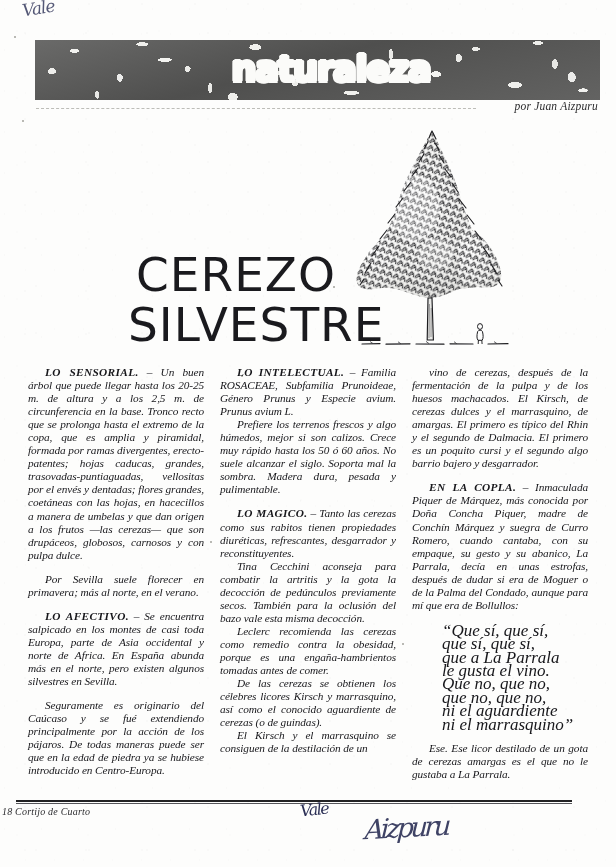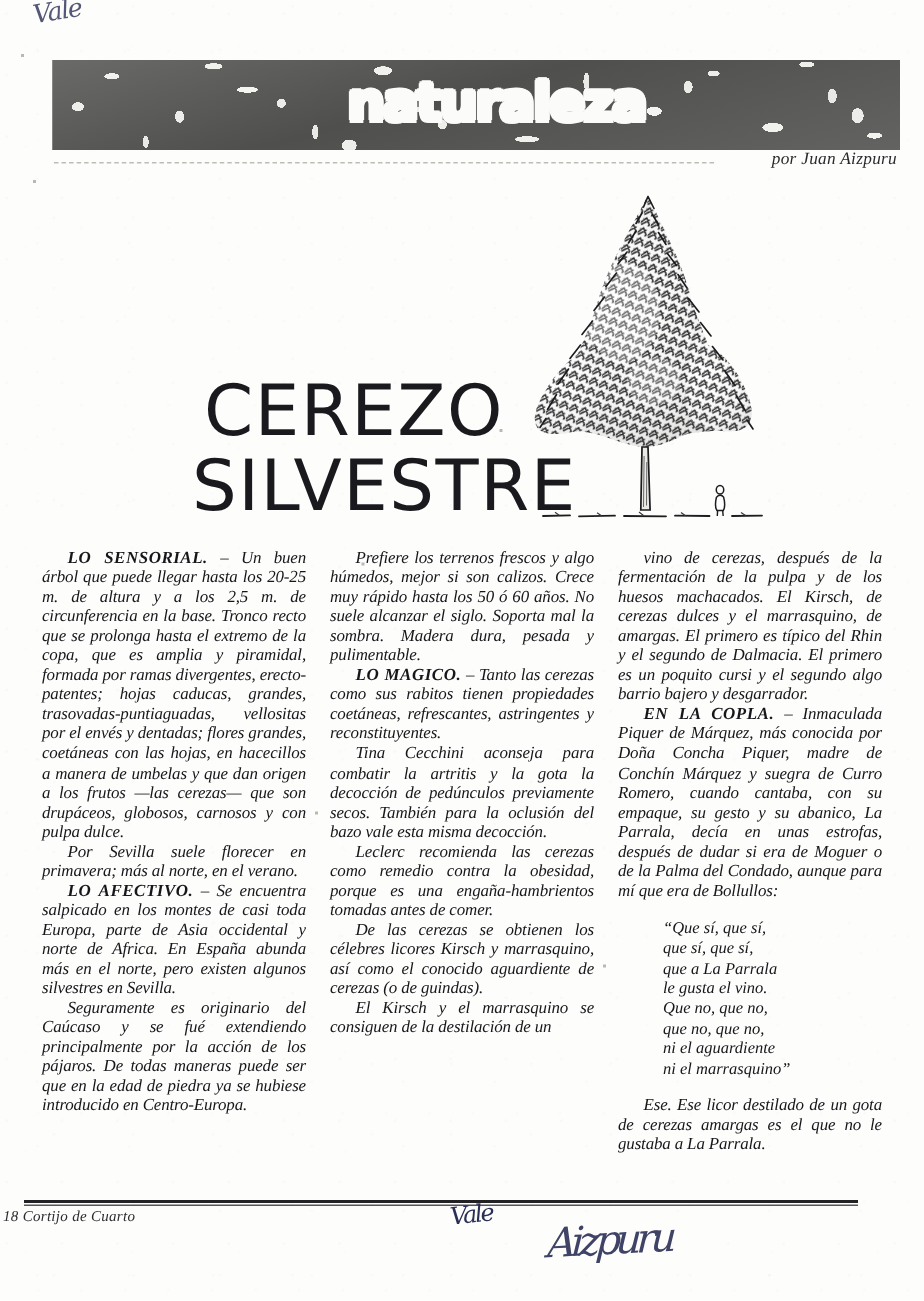--- a/index.html
+++ b/index.html
@@ -156,30 +156,30 @@
     text-indent: 17px;
     text-align: justify;
     font-family: "Liberation Serif", serif;
     font-size: 11.3px;
     line-height: 13.05px;
     letter-spacing: -.1px;
     color: #17171b;
     hyphens: auto;
     font-style: italic;
   }
-  .col p.gap { }
+  .col p.gap { margin-top: 11px; }
   .col p .sec {
     font-weight: 700;
     letter-spacing: .35px;
   }
   .col blockquote {
     margin: 12px 0 11px 30px;
     font-family: "Liberation Serif", serif;
     font-style: italic;
-    font-size: 11px;
+    font-size: 17px;
     line-height: 13.4px;
     text-align: left;
     color: #17171b;
   }
   .col blockquote span { display: block; }
 
   
   #footer-rule {
     position: absolute;
     left: 16px; top: 800px;
@@ -351,25 +351,29 @@
         <span class="sec">LO AFECTIVO.</span>
         <span>– Se encuentra salpicado en los montes de casi toda Europa, parte de Asia occidental y norte de Africa. En España abunda más en el norte, pero existen algunos silvestres en Sevilla.</span>
       </p>
       <p class="gap">
         <span>Seguramente es originario del Caúcaso y se fué extendiendo principalmente por la acción de los pájaros. De todas maneras puede ser que en la edad de piedra ya se hubiese introducido en Centro-Europa.</span>
       </p>
     </div>
 
     <div class="col">
       <p>
+        <span class="sec">LO INTELECTUAL.</span>
+        <span>– Familia ROSACEAE, Subfamilia Prunoideae, Género Prunus y Especie avium. Prunus avium L.</span>
+      </p>
+      <p>
         <span>Prefiere los terrenos frescos y algo húmedos, mejor si son calizos. Crece muy rápido hasta los 50 ó 60 años. No suele alcanzar el siglo. Soporta mal la sombra. Madera dura, pesada y pulimentable.</span>
       </p>
       <p class="gap">
         <span class="sec">LO MAGICO.</span>
-        <span>– Tanto las cerezas como sus rabitos tienen propiedades coetáneas, refrescantes, astringentes y reconstituyentes.</span>
+        <span>– Tanto las cerezas como sus rabitos tienen propiedades diuréticas, refrescantes, desgarrador y reconstituyentes.</span>
       </p>
       <p>
         <span>Tina Cecchini aconseja para combatir la artritis y la gota la decocción de pedúnculos previamente secos. También para la oclusión del bazo vale esta misma decocción.</span>
       </p>
       <p>
         <span>Leclerc recomienda las cerezas como remedio contra la obesidad, porque es una engaña-hambrientos tomadas antes de comer.</span>
       </p>
       <p>
         <span>De las cerezas se obtienen los célebres licores Kirsch y marrasquino, así como el conocido aguardiente de cerezas (o de guindas).</span>
       </p>

